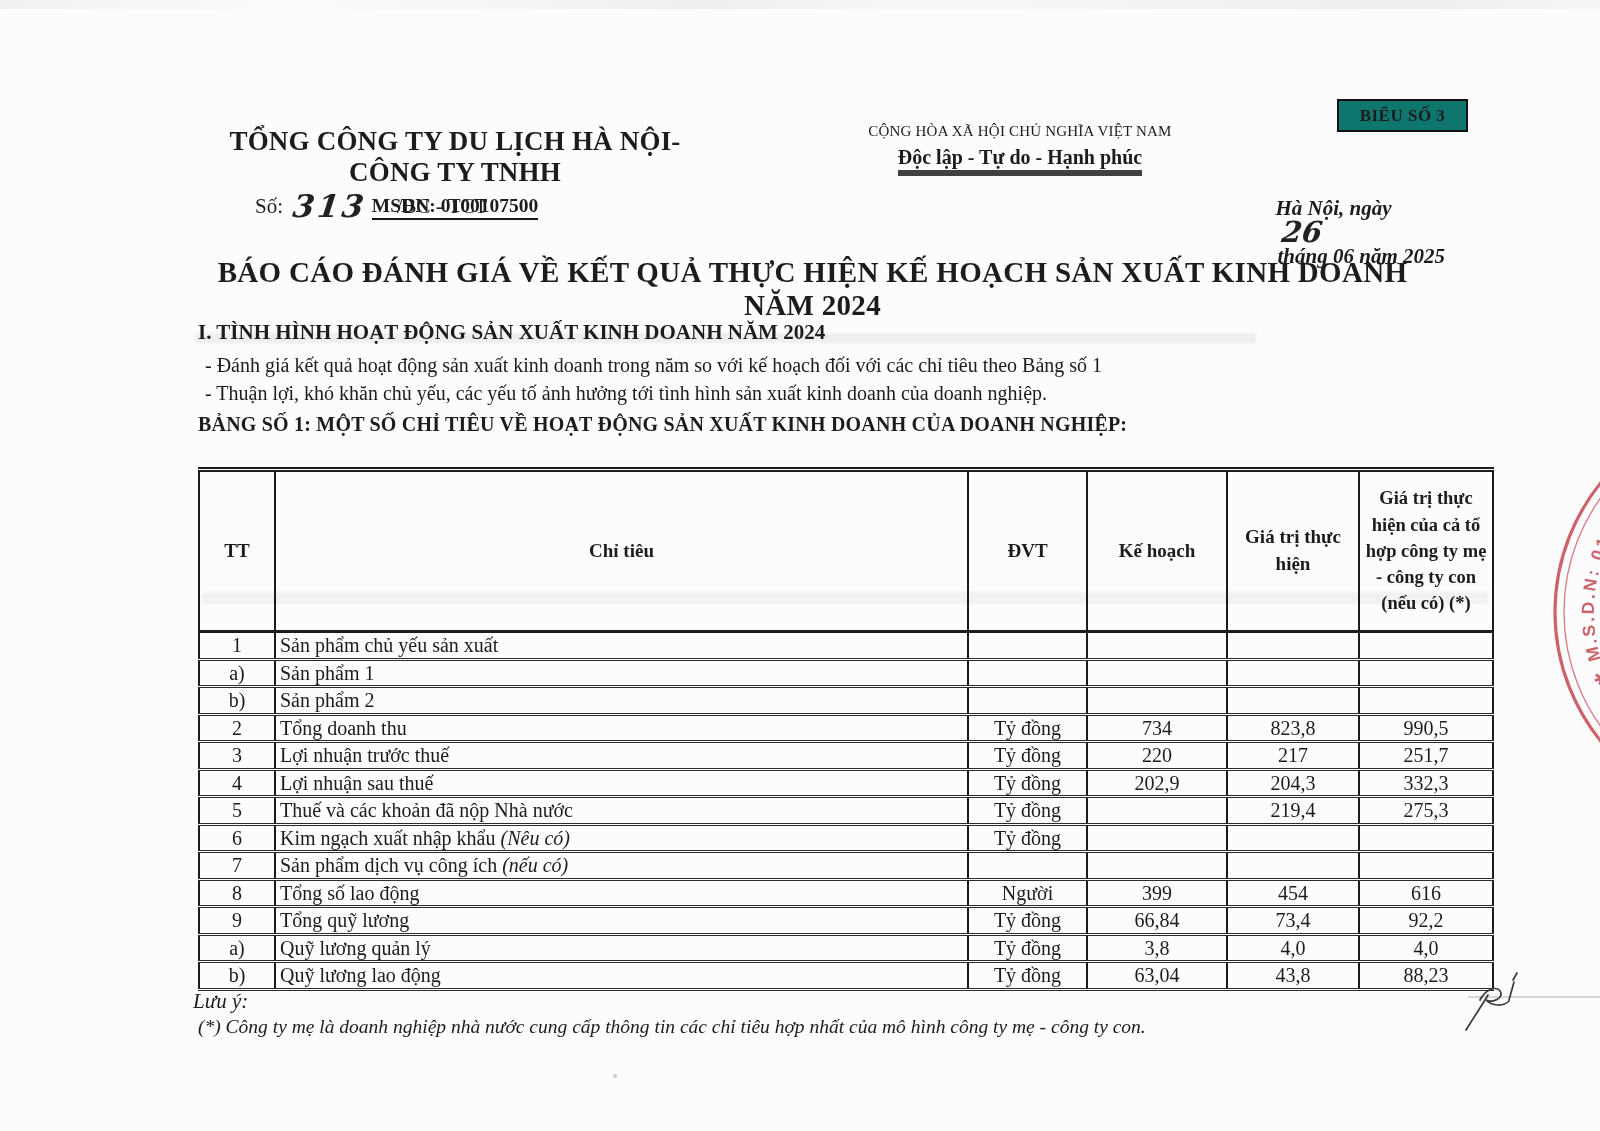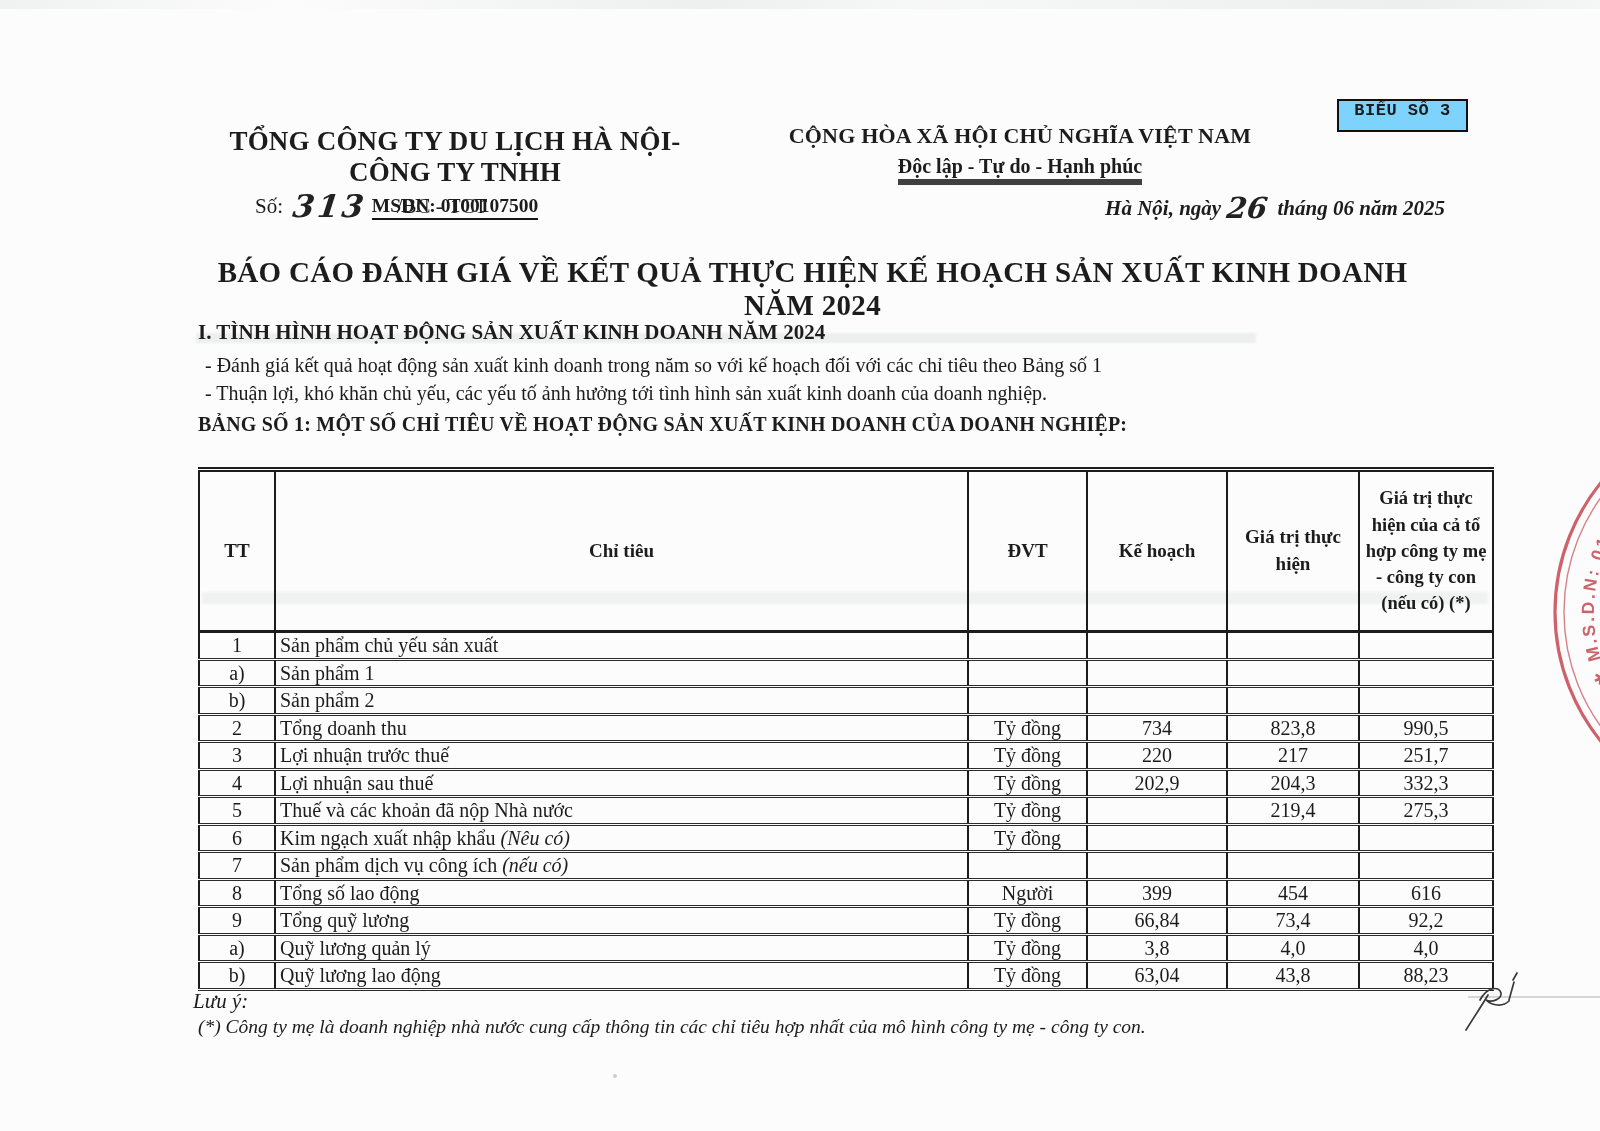--- a/index.html
+++ b/index.html
@@ -10,35 +10,35 @@
     color:#1c1c1c;
   }
   .abs{position:absolute;}
   
   .org-block{left:195px;top:126px;width:520px;text-align:center;}
   .org-name{font-weight:bold;font-size:27px;letter-spacing:.2px;}
   .org-msdn{margin-top:7px;}
   .org-msdn span{font-weight:bold;font-size:19.5px;display:inline-block;
     border-bottom:2px solid #161616;padding-bottom:1px;}
   .nat-block{left:770px;top:123px;width:500px;text-align:center;}
-  .nat-1{font-weight:bold;font-size:22px;letter-spacing:.2px;}
+  .nat-1{font-weight:normal;font-size:15px;letter-spacing:.2px;}
   .nat-2{margin-top:6px;}
   .nat-2 span{font-weight:bold;font-size:20px;display:inline-block;
     border-bottom:6px solid #404040;padding-bottom:1px;}
   .form-box{left:1337px;top:99px;width:127px;height:29px;
-    border:2.5px solid #101010;display:flex;justify-content:center;
-    font-weight:bold;font-size:17px;letter-spacing:.5px;background:#7dd3fc;font-family:Liberation Mono, monospace;}
+    border:2.5px solid #101010;display:flex;align-items:center;justify-content:center;
+    font-weight:bold;font-size:17px;letter-spacing:.5px;background:#0f766e;}
   
   .so-line{left:255px;top:194px;font-size:21px;display:flex;align-items:flex-end;}
   .hw{font-family:"DejaVu Serif","Liberation Serif",serif;font-style:italic;font-weight:bold;
     transform:skewX(-7deg);display:inline-block;color:#222;}
   .hw-num{font-size:31px;letter-spacing:3px;margin:0 16px 0 10px;line-height:.8;}
   .so-suffix{margin-left:14px;}
   .date-line{right:155px;top:196px;font-style:italic;font-weight:600;font-size:21px;
-    display:flex;align-items:center;}
+    display:flex;align-items:flex-start;flex-direction:column;}
   .hw-day{font-size:29px;margin:0 8px 0 6px;line-height:.8;}
   .date-suffix{margin-left:2px;}
   
   .title{left:190px;top:256px;width:1245px;text-align:center;font-weight:bold;
     font-size:29px;letter-spacing:.3px;}
   .sec-h{left:198px;top:320px;font-weight:bold;font-size:21px;}
   .bullet{left:205px;font-size:20px;}
   .b1{top:354px;} .b2{top:382px;}
   .bang-h{left:198px;top:413px;font-weight:bold;font-size:20px;letter-spacing:.2px;text-align:center;}
   

